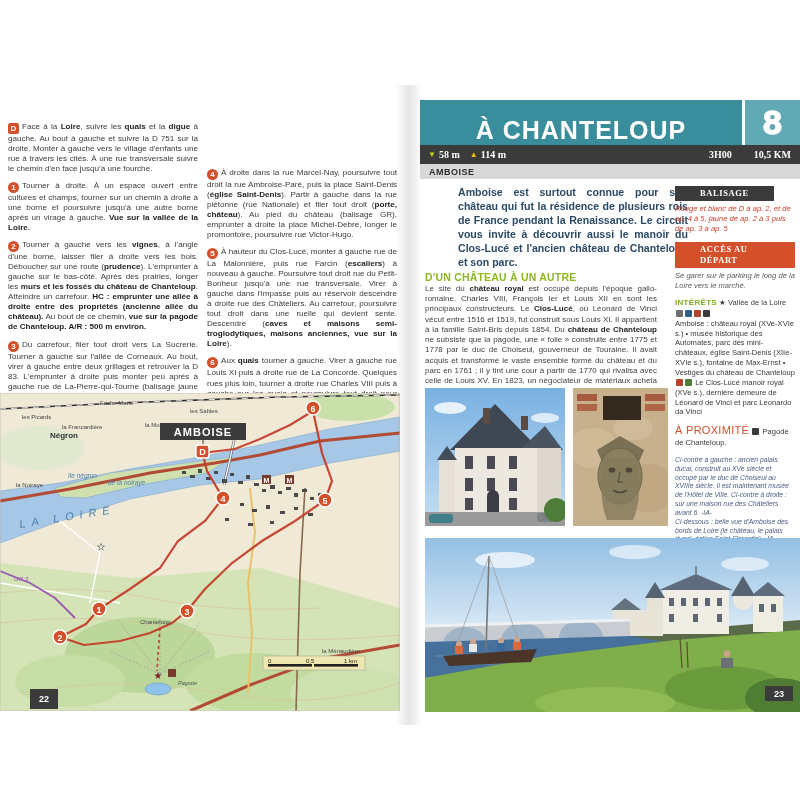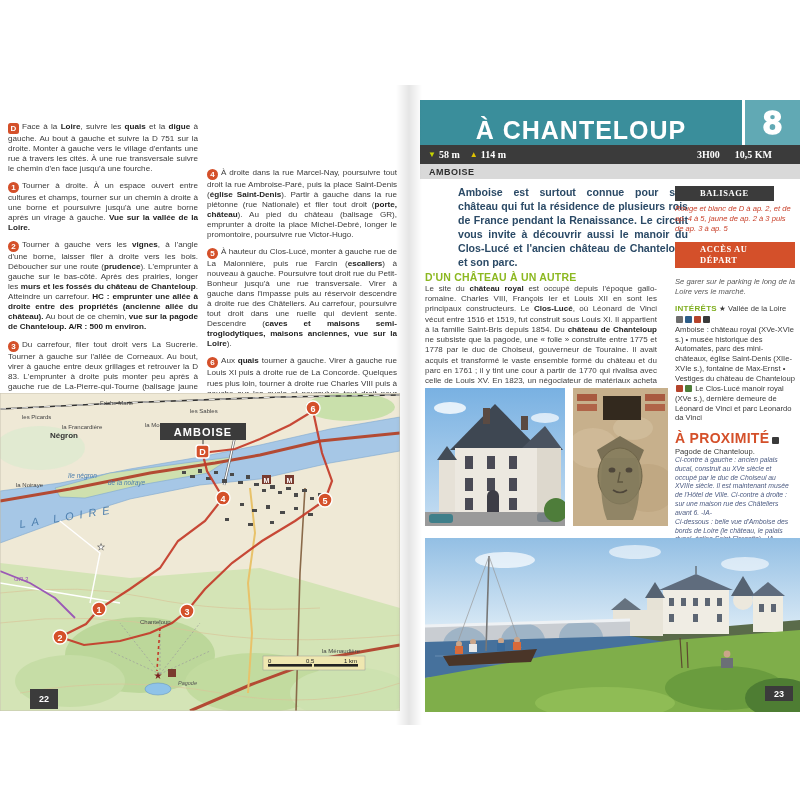--- a/index.html
+++ b/index.html
@@ -10,21 +10,21 @@
   
   .band{background:#3a8e9b;color:#fff;display:flex;align-items:center;justify-content:center;}
   .band .t-light{font-weight:300;letter-spacing:1px;}
   .band .t-bold{font-weight:800;letter-spacing:1px;margin-left:7px;}
   .num-box{background:#61a9b4;color:#fff;display:flex;align-items:center;justify-content:center;
            font-size:34px;font-weight:800;-webkit-text-stroke:1.5px #fff;}
   .statsbar{background:#3b3b3b;color:#fff;display:flex;align-items:center;
             font-family:"Liberation Serif",serif;font-weight:bold;font-size:10px;}
   .statsbar .arr-down{color:#c6d400;margin:0 3px 0 8px;font-size:8px;}
   .statsbar .arr-up{color:#e0c200;margin:0 3px 0 10px;font-size:8px;}
-  .statsbar .right{margin-left:auto;display:flex;gap:15px;padding-right:28px;}
+  .statsbar .right{margin-left:auto;display:flex;gap:22px;padding-right:9px;}
   .locbar{background:#d9d9d9;color:#2e2e2e;font-weight:bold;font-size:9px;
           display:flex;align-items:center;padding-left:9px;letter-spacing:.5px;}
 
   
   .steps p{margin:0 0 7px;text-align:justify;font-size:8.1px;line-height:1.24;}
   .steps b{color:#1e1e1e;}
   .mk{display:inline-block;width:11px;height:11px;border-radius:50%;background:#d4502a;color:#fff;
       font-weight:bold;font-size:8px;line-height:11px;text-align:center;margin-right:3px;vertical-align:-2px;}
   .mk.square{border-radius:2.5px;}
 
@@ -34,23 +34,23 @@
   .body-text{font-size:8px;line-height:1.28;text-align:justify;color:#3f3f3f;}
   .body-text b{color:#1e1e1e;}
 
   
   .side{font-size:7.6px;line-height:1.3;}
   .side .box{display:inline-block;color:#fff;font-family:"Liberation Serif",serif;font-weight:bold;
              font-size:8.5px;padding:2px 25px;letter-spacing:.6px;margin-bottom:3px;}
   .side .box.dark{background:#3b3b3b;}
   .side .box.orange{background:#d4502a;}
   .side .red-it{color:#c9402a;font-style:italic;margin:0 0 8px;}
-  .side .gray-it{color:#5a5a5a;font-style:italic;margin:6px 0 8px;}
+  .side .gray-it{color:#5a5a5a;font-style:italic;margin:0 0 8px;}
   .side .green-lb{color:#7fae1f;font-weight:800;font-size:8px;letter-spacing:.3px;}
-  .side .red-lb{color:#d4502a;font-weight:700;font-size:14px;letter-spacing:.3px;}
+  .side .red-lb{color:#d4502a;font-weight:400;font-size:11px;letter-spacing:.3px;}
   .ic{display:inline-block;width:7px;height:7px;margin:0 1px;vertical-align:-1px;border-radius:1px;}
   .ic.blue{background:#2e5f8a;} .ic.gray{background:#6e6e6e;} .ic.red{background:#b5442c;}
   .ic.dark{background:#3a3a3a;} .ic.green{background:#4e7d3a;}
   .caption{font-size:6.8px;line-height:1.3;font-style:italic;color:#4b5a80;}
 
   .pagebadge{background:#3b3b3b;color:#fff;font-weight:bold;font-size:9px;
              display:flex;align-items:center;justify-content:center;}
 
   .gutter{background:linear-gradient(to right,rgba(0,0,0,0),rgba(0,0,0,.10) 50%,rgba(0,0,0,0));}
   .photo{border:0;display:block;}

